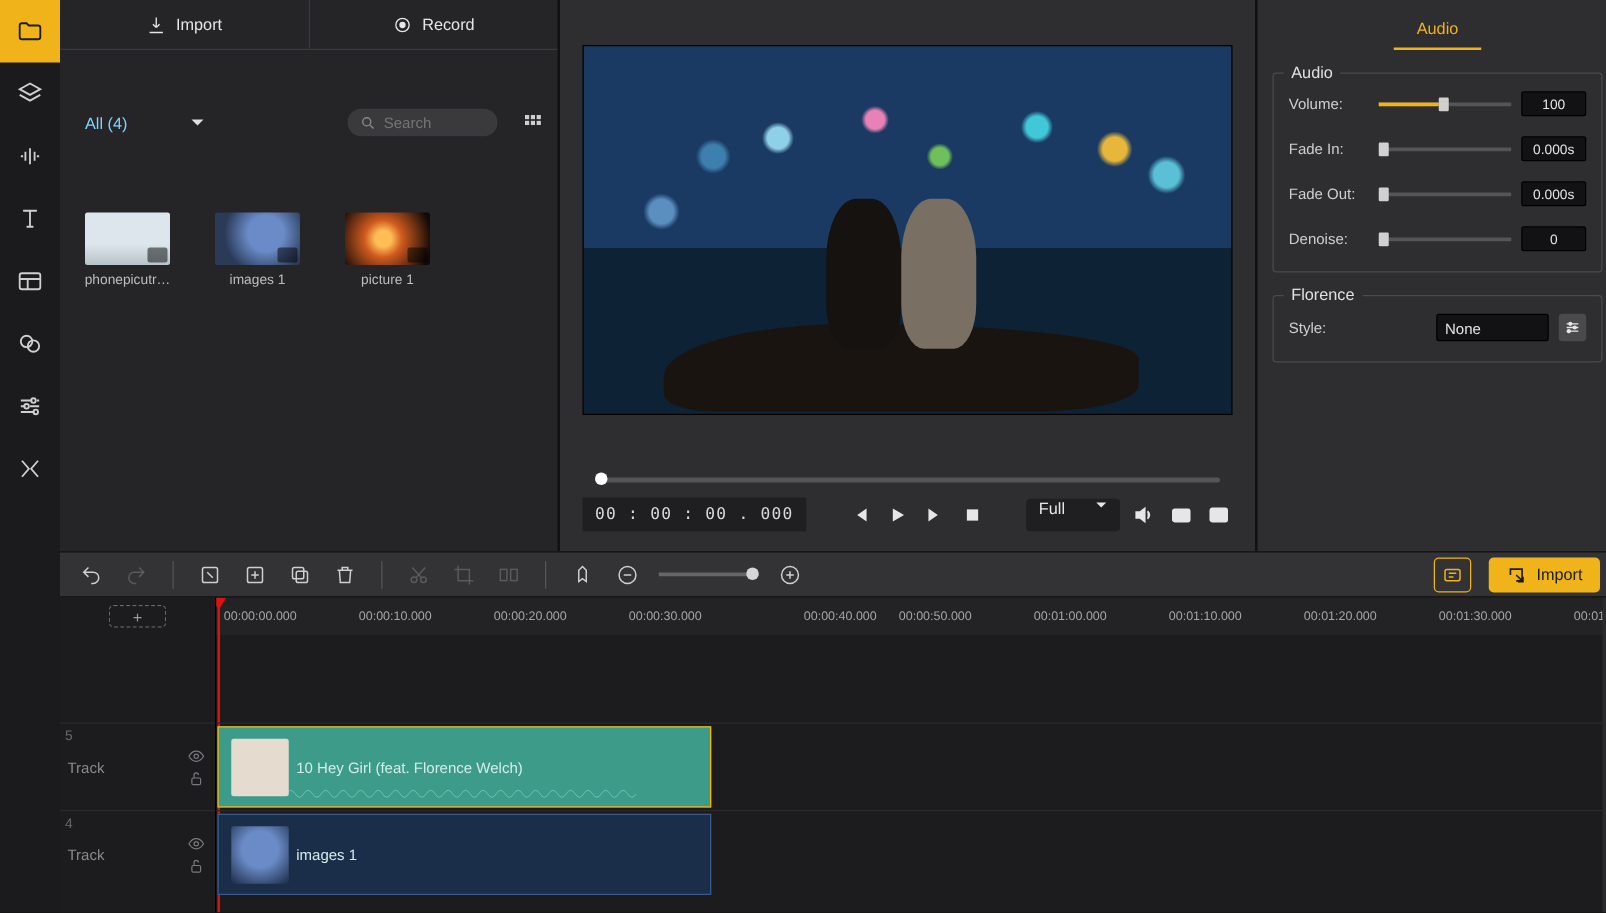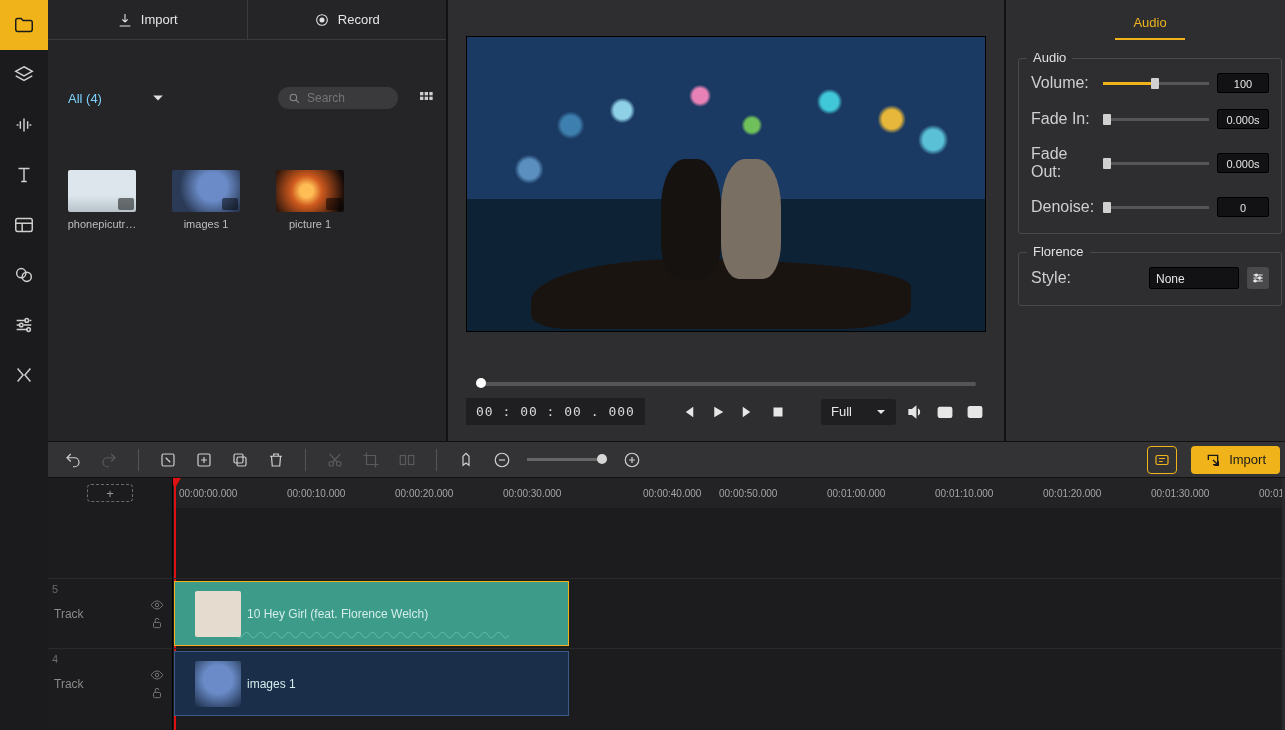--- a/index.html
+++ b/index.html
@@ -64,31 +64,31 @@
   .penguins .p{position:absolute;bottom:30px;width:60px;height:120px;background:#15120f;border-radius:40% 40% 30% 30%;}
   .penguins .p1{left:10px;}
   .penguins .p2{left:70px;background:#7a6f63;}
   .scrub{width:500px;margin-top:50px;height:4px;background:#555;border-radius:2px;position:relative;cursor:pointer;}
   .scrub .dot{position:absolute;left:0;top:-4px;width:10px;height:10px;background:#fff;border-radius:50%;}
   .controls{width:520px;margin-top:12px;display:flex;align-items:center;gap:8px;}
   .timecode{background:#1f1f22;padding:6px 10px;font-family:monospace;font-size:13px;letter-spacing:1px;}
   .ctrlspacer{flex:1;}
   .cbtn{width:22px;height:22px;display:flex;align-items:center;justify-content:center;cursor:pointer;color:#e6e6e6;}
   .cbtn svg{width:18px;height:18px;fill:#e6e6e6;}
-  .quality{background:#1f1f22;color:#e6e6e6;height:26px;display:flex;align-items:center;gap:24px;padding:0 10px;cursor:pointer;border-radius:3px;}
+  .quality{background:#1f1f22;color:#e6e6e6;height:26px;display:flex;gap:24px;padding:0 10px;cursor:pointer;border-radius:3px;}
   .quality svg{width:10px;height:10px;fill:#e6e6e6;}
   
   .rpanel{background:var(--panel);border-left:2px solid #111;display:flex;flex-direction:column;padding:0 12px;}
   .rtabs{height:40px;display:flex;align-items:flex-end;justify-content:center;}
   .rtab{padding:8px 18px;color:var(--yellow);border-bottom:2px solid var(--yellow);cursor:pointer;font-size:13px;}
   .group{border:1px solid #4a4a4d;border-radius:3px;margin-top:18px;padding:14px 12px 16px;position:relative;}
   .group .glegend{position:absolute;top:-9px;left:8px;background:var(--panel);padding:0 6px;font-size:13px;color:#e0e0e0;}
   .row{display:flex;align-items:center;gap:8px;margin-bottom:16px;}
   .row:last-child{margin-bottom:0;}
-  .row label{width:64px;font-size:16px;color:#cfcfcf;}
+  .row label{width:64px;font-size:12px;color:#cfcfcf;}
   .slider{flex:1;height:3px;background:#555;position:relative;cursor:pointer;}
   .slider .fill{position:absolute;height:3px;background:var(--yellow);left:0;}
   .slider .knob{position:absolute;top:-4px;width:8px;height:11px;background:#d0d0d0;border-radius:1px;}
   .valbox{width:52px;height:20px;background:#121214;color:#e6e6e6;font-size:11px;text-align:center;line-height:20px;border-radius:2px;border:1px solid #000;}
   .stylebox{width:90px;height:22px;background:#121214;color:#e6e6e6;font-size:12px;padding:0 6px;line-height:22px;border-radius:2px;border:1px solid #000;}
   .eqbtn{width:22px;height:22px;background:#4a4a4d;border-radius:3px;display:flex;align-items:center;justify-content:center;cursor:pointer;}
   
   .toolbar{grid-column:2;background:#333336;display:flex;align-items:center;padding:0 14px;gap:14px;border-top:1px solid #111;border-bottom:1px solid #111;}
   .tb-sep{width:1px;height:22px;background:#555;margin:0 4px;}
   .tbtn{width:22px;height:22px;display:flex;align-items:center;justify-content:center;cursor:pointer;color:#cfcfcf;}
@@ -108,21 +108,21 @@
   .th-num{position:absolute;top:4px;left:4px;color:#6a6a6a;font-size:11px;}
   .th-icons{display:flex;flex-direction:column;gap:4px;margin-left:auto;margin-right:8px;}
   .th-icons svg{width:14px;height:14px;stroke:#7a7a7a;fill:none;stroke-width:1.6;}
   .tracks{flex:1;position:relative;overflow:hidden;}
   .ruler{height:30px;background:#232326;display:flex;align-items:center;position:relative;font-size:10px;color:#a5a5a5;}
   .ruler .tick{position:absolute;}
   .playhead{position:absolute;top:0;bottom:0;width:2px;background:#d11;left:1px;}
   .playhead::before{content:'';position:absolute;top:0;left:-5px;width:12px;height:10px;background:#d11;clip-path:polygon(0 0,100% 0,50% 100%);}
   .trackspace{height:70px;border-top:1px solid #2a2a2c;position:relative;}
   .trow1{margin-top:70px;}
-  .clip{position:absolute;top:2px;bottom:2px;border:1px solid var(--yellow);background:var(--teal);display:flex;align-items:center;gap:6px;padding:0 20px;cursor:pointer;overflow:hidden;}
+  .clip{position:absolute;top:2px;bottom:2px;border:1px solid var(--yellow);background:var(--teal);display:flex;align-items:center;gap:6px;padding:0 10px;cursor:pointer;overflow:hidden;}
   .clip.video{background:#1a2e4a;border-color:#3a5a8a;}
   .clip .cthumb{width:46px;height:46px;background:#e5dccf;border-radius:2px;flex-shrink:0;}
   .clip .cthumb.v{background:radial-gradient(circle at 50% 40%,#6a8bc7 0 40%,#1a2b45 100%);}
   .clip .cname{font-size:12px;color:#d4ecea;white-space:nowrap;}
   .clip .wave{position:absolute;left:54px;right:4px;bottom:3px;height:14px;opacity:.5;}
   #rightedge{position:absolute;right:0;top:0;bottom:0;width:12px;background:#2a2a2c;}
 </style>
 </head>
 <body>
 

